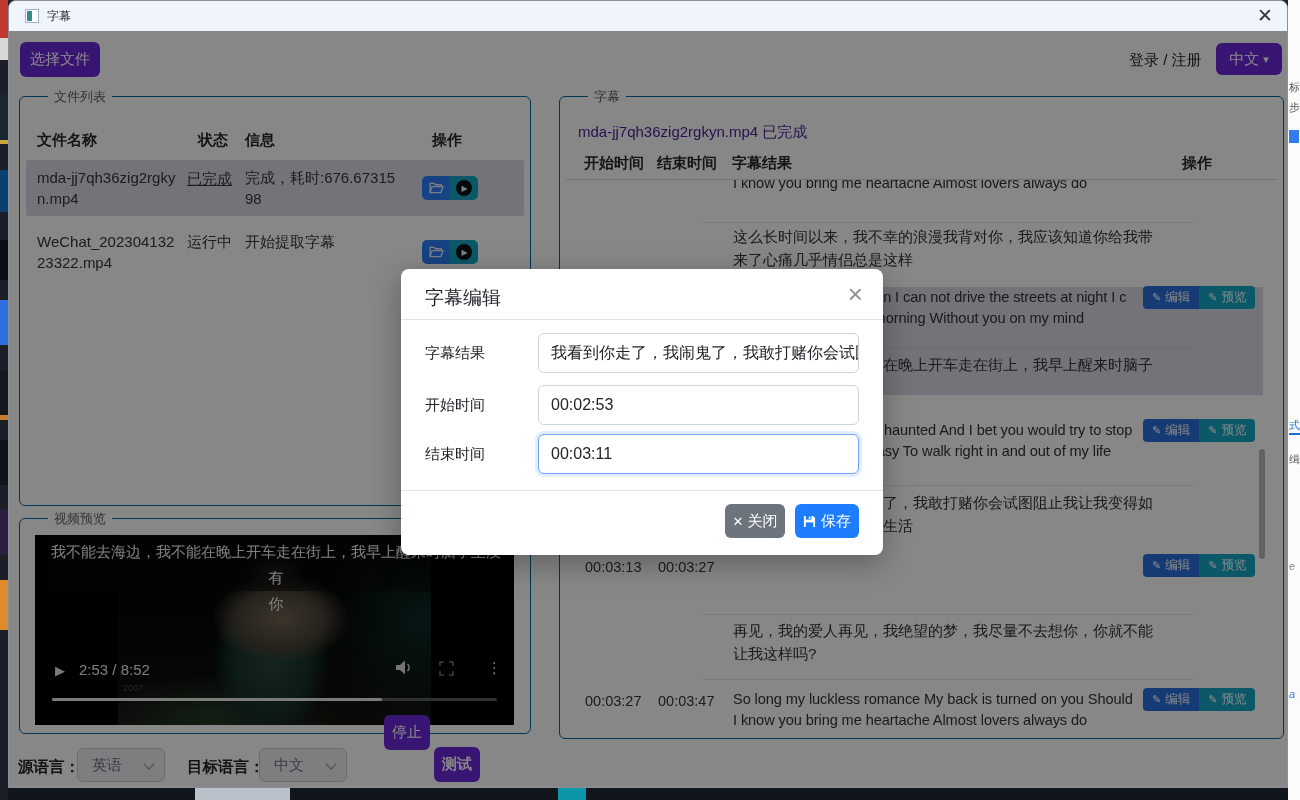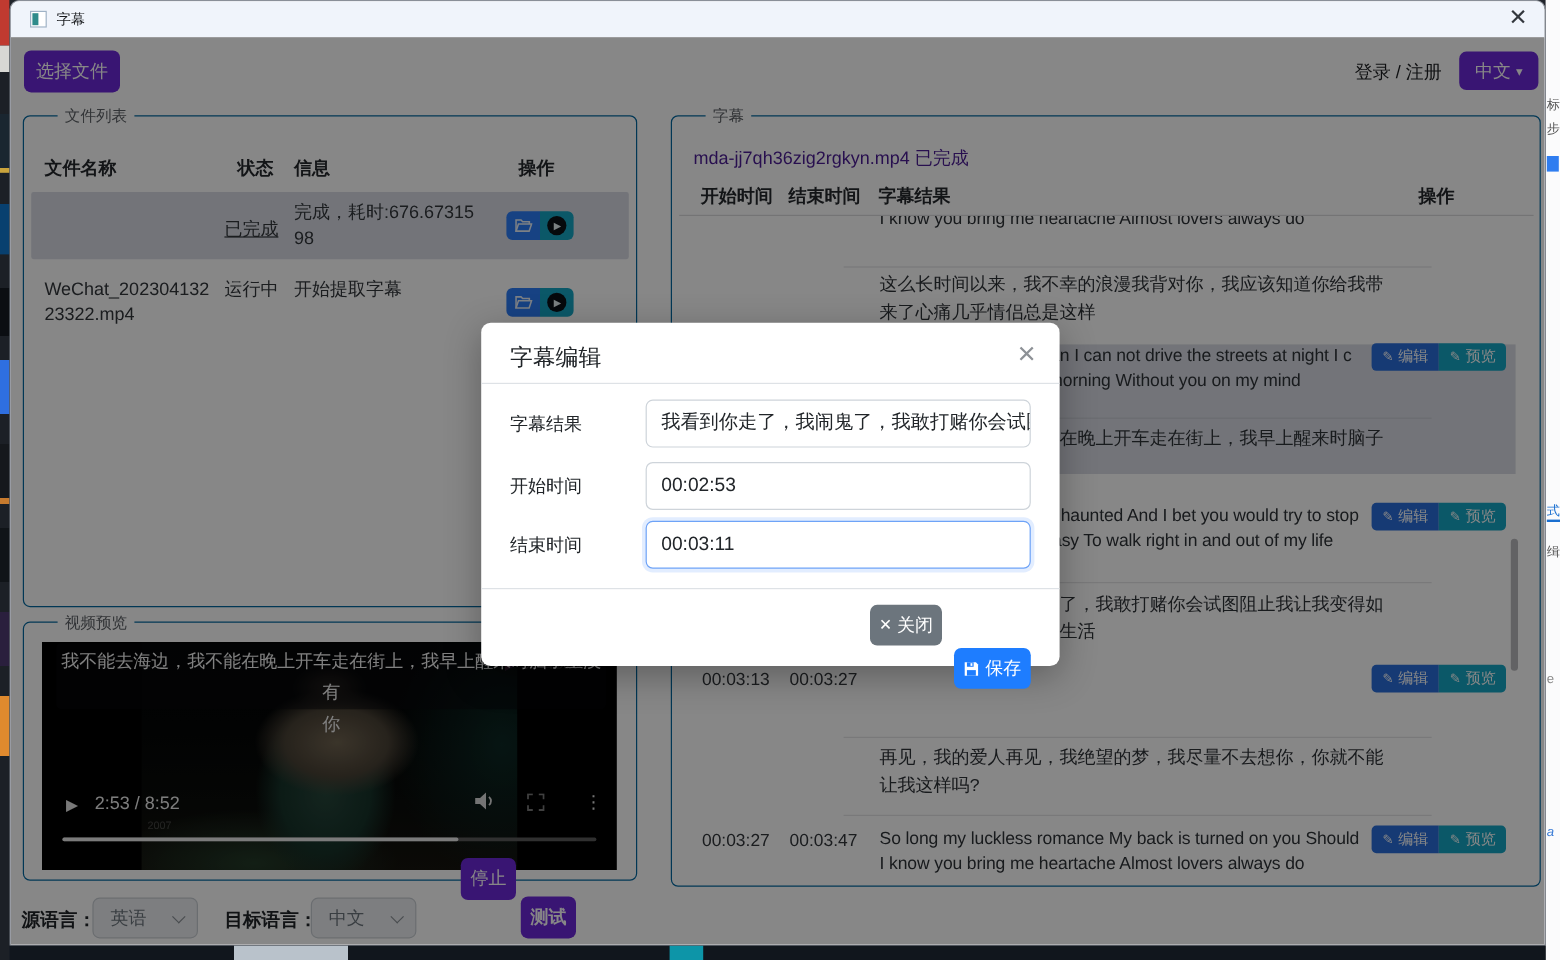--- a/index.html
+++ b/index.html
@@ -144,21 +144,22 @@
       </div>
 
       <div class="fieldset" style="left:10px;top:65px;width:512px;height:410px;">
         <span class="legend">文件列表</span>
         <span class="th" style="left:17px;top:34px;">文件名称</span>
         <span class="th" style="left:152px;top:34px;margin-left:26px;">状态</span>
         <span class="th" style="left:225px;top:34px;">信息</span>
         <span class="th" style="left:412px;top:34px;">操作</span>
 
         <div class="abs" style="left:6px;top:63px;width:498px;height:56px;background:#d9dce5;border-radius:2px;">
-          <span class="fcell" style="left:161px;top:21px;text-decoration:underline;">已完成</span>
+          <span class="fcell" style="left:11px;top:7px;width:140px;word-break:break-all;">mda-jj7qh36zig2rgkyn.mp4</span>
+          <span class="fcell" style="left:161px;top:8px;text-decoration:underline;">已完成</span>
           <span class="fcell" style="left:219px;top:7px;width:152px;word-break:break-all;">完成，耗时:676.6731598</span>
           <div class="grp-btn" style="left:396px;top:16px;">
             <div class="half folder">
               <svg width="15" height="12" viewBox="0 0 16 13">
                 <path d="M1 11.5 V1.5 H5.5 L7 3 H13 V5" fill="none" stroke="#eaf2fc" stroke-width="1.4"></path>
                 <path d="M1 11.5 L3.2 5 H15 L12.8 11.5 Z" fill="none" stroke="#eaf2fc" stroke-width="1.4"></path>
               </svg>
             </div>
             <div class="half playb">
               <div class="playc">
@@ -340,21 +341,21 @@
         <div class="minput" style="top:116px;">00:02:53</div>
 
         <span class="mlabel" style="top:176px;">结束时间</span>
         <div class="minput focus" style="top:165px;">00:03:11</div>
 
         <div class="fline"></div>
         <div class="mbtn" style="left:324px;width:60px;background:#6c757d;">
           <span style="font-size:13px;margin-right:4px;">✕</span>
           <span>关闭</span>
         </div>
-        <div class="mbtn" style="left:394px;width:64px;background:#1e7dff;margin-top:36px;">
+        <div class="mbtn" style="left:394px;width:64px;background:#1e7dff;">
           <svg width="13" height="13" viewBox="0 0 14 14" style="margin-right:5px;">
             <path d="M1 1h10l2 2v10H1z" fill="#fff"></path>
               <rect x="3" y="1" width="6" height="4" fill="#1e7dff"></rect>
             <rect x="6.2" y="1.8" width="1.7" height="2.4" fill="#fff"></rect>
               <rect x="3" y="8" width="8" height="5" fill="#1e7dff"></rect>
           </svg>
           <span>保存</span>
         </div>
       </div>
 

